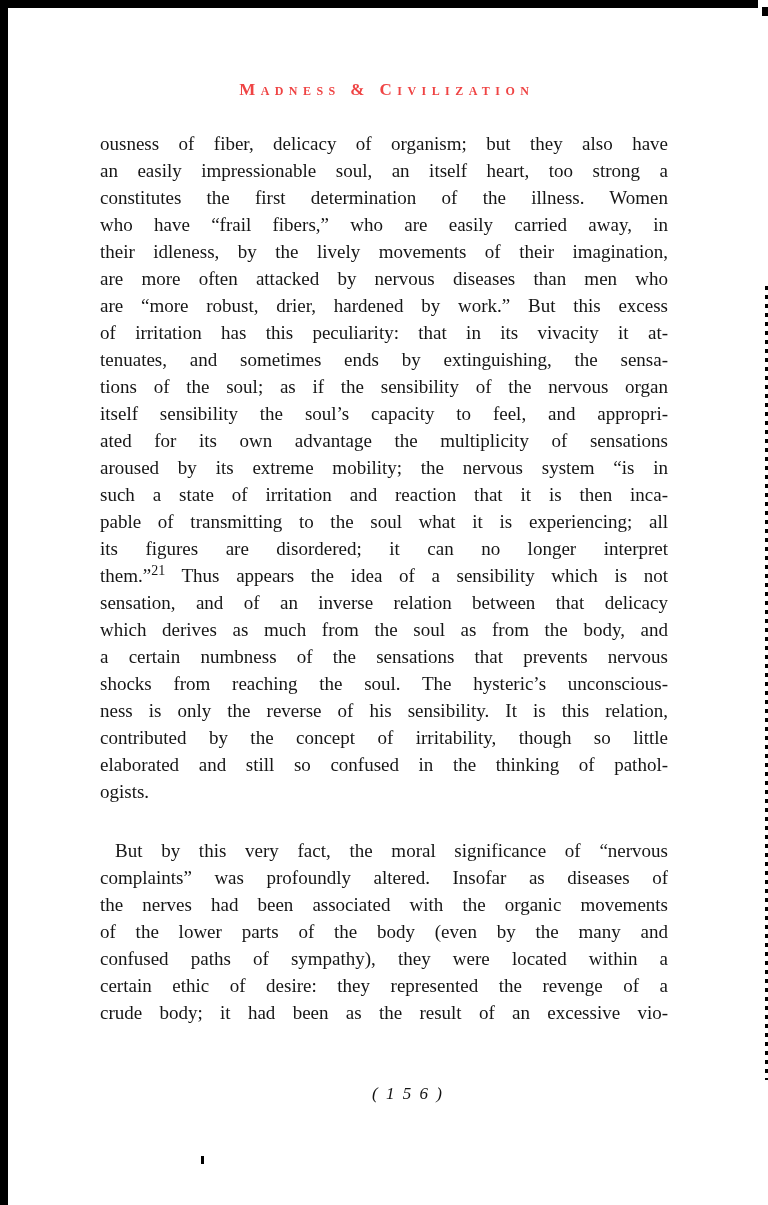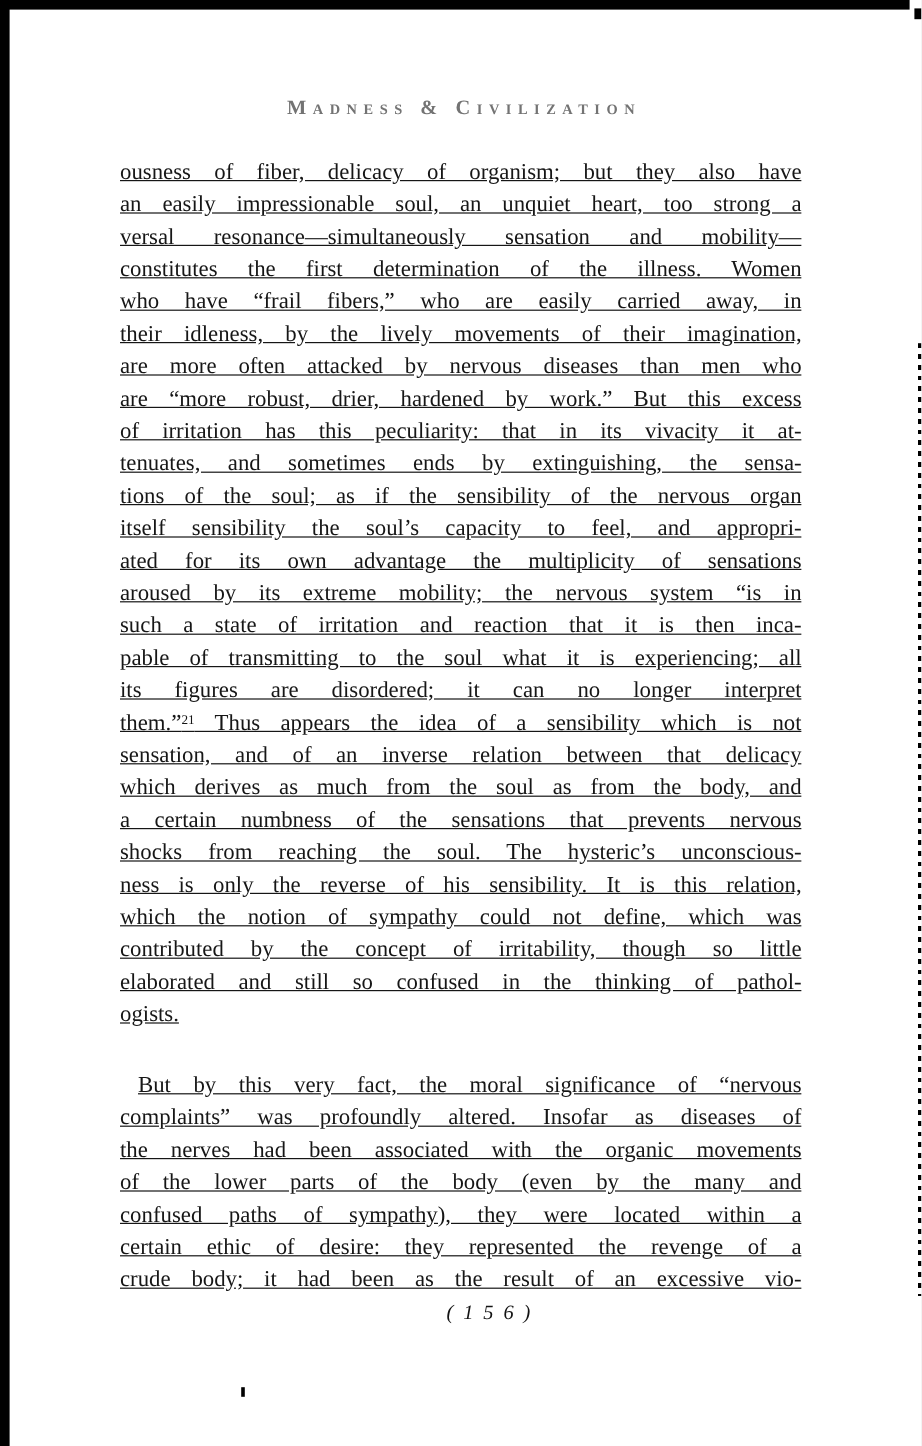--- a/index.html
+++ b/index.html
@@ -30,41 +30,40 @@
     background: repeating-linear-gradient(to bottom, #000 0px, #000 4px, transparent 4px, transparent 9px);
   }
   .running-header {
     position: absolute; left: 0; top: 80px; width: 768px;
     text-align: center;
     font-variant-caps: small-caps;
     font-weight: bold;
     font-size: 17px;
     letter-spacing: 0.32em;
     text-indent: 0.32em; 
-    color: #737373;
+    color: #ef4444;
   }
   .page-body {
     position: absolute; left: 100px; top: 130px; width: 568px;
   }
   .para { margin: 0; padding: 0; }
   .line {
     height: 27px;
     line-height: 27px;
     font-size: 19px;
     text-align: justify;
     text-align-last: justify;
     text-justify: inter-word;
     overflow: hidden;
     white-space: normal;
-    text-decoration: underline;
   }
   .line.para-end { text-align-last: left; }
   .line.indent { text-indent: 15px; margin-top: 32px; }
   .line sup {
-    font-size: 11px;
+    font-size: 14px;
     line-height: 0;
     position: relative;
     top: -0.5em;
     vertical-align: baseline;
     letter-spacing: 0;
   }
   .page-number {
     position: absolute; left: 0; top: 1084px; width: 768px;
     text-align: center;
     font-style: italic;
@@ -85,43 +84,41 @@
   <div class="bar-top"></div>
   <div class="bar-left"></div>
   <div class="corner-mark"></div>
   <div class="right-dots"></div>
 
   <div class="running-header">Madness &amp; Civilization</div>
 
   <div class="page-body" id="page-body">
       <div class="para">
         <div class="line">ousness of fiber, delicacy of organism; but they also have</div>
-        <div class="line">an easily impressionable soul, an unquiet heart, too strong a</div>
-        <div class="line">versal resonance—simultaneously sensation and mobility—</div>
+        <div class="line">an easily impressionable soul, an itself heart, too strong a</div>
         <div class="line">constitutes the first determination of the illness. Women</div>
         <div class="line">who have “frail fibers,” who are easily carried away, in</div>
         <div class="line">their idleness, by the lively movements of their imagination,</div>
         <div class="line">are more often attacked by nervous diseases than men who</div>
         <div class="line">are “more robust, drier, hardened by work.” But this excess</div>
         <div class="line">of irritation has this peculiarity: that in its vivacity it at-</div>
         <div class="line">tenuates, and sometimes ends by extinguishing, the sensa-</div>
         <div class="line">tions of the soul; as if the sensibility of the nervous organ</div>
         <div class="line">itself sensibility the soul’s capacity to feel, and appropri-</div>
         <div class="line">ated for its own advantage the multiplicity of sensations</div>
         <div class="line">aroused by its extreme mobility; the nervous system “is in</div>
         <div class="line">such a state of irritation and reaction that it is then inca-</div>
         <div class="line">pable of transmitting to the soul what it is experiencing; all</div>
         <div class="line">its figures are disordered; it can no longer interpret</div>
         <div class="line">them.”<sup>21</sup> Thus appears the idea of a sensibility which is not</div>
         <div class="line">sensation, and of an inverse relation between that delicacy</div>
         <div class="line">which derives as much from the soul as from the body, and</div>
         <div class="line">a certain numbness of the sensations that prevents nervous</div>
         <div class="line">shocks from reaching the soul. The hysteric’s unconscious-</div>
         <div class="line">ness is only the reverse of his sensibility. It is this relation,</div>
-        <div class="line">which the notion of sympathy could not define, which was</div>
         <div class="line">contributed by the concept of irritability, though so little</div>
         <div class="line">elaborated and still so confused in the thinking of pathol-</div>
         <div class="line para-end">ogists.</div>
       </div>
       <div class="para">
         <div class="line indent">But by this very fact, the moral significance of “nervous</div>
         <div class="line">complaints” was profoundly altered. Insofar as diseases of</div>
         <div class="line">the nerves had been associated with the organic movements</div>
         <div class="line">of the lower parts of the body (even by the many and</div>
         <div class="line">confused paths of sympathy), they were located within a</div>

